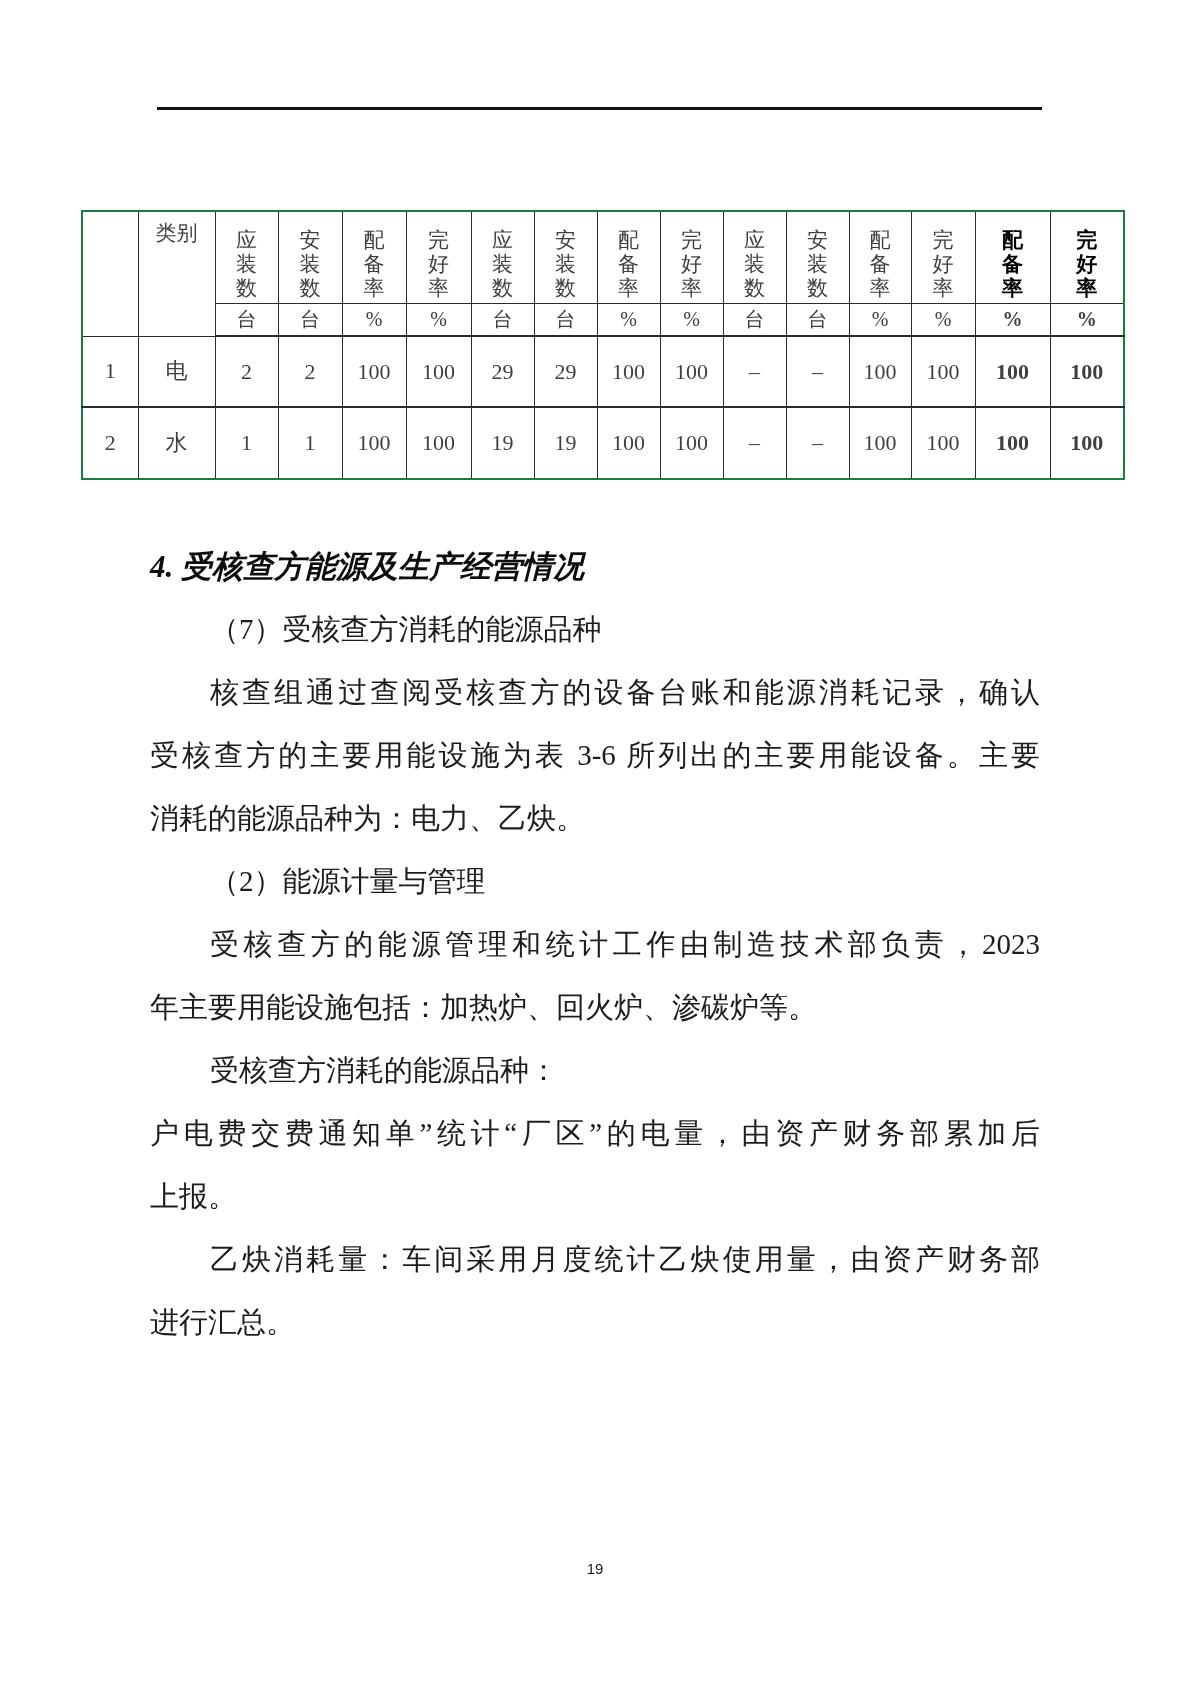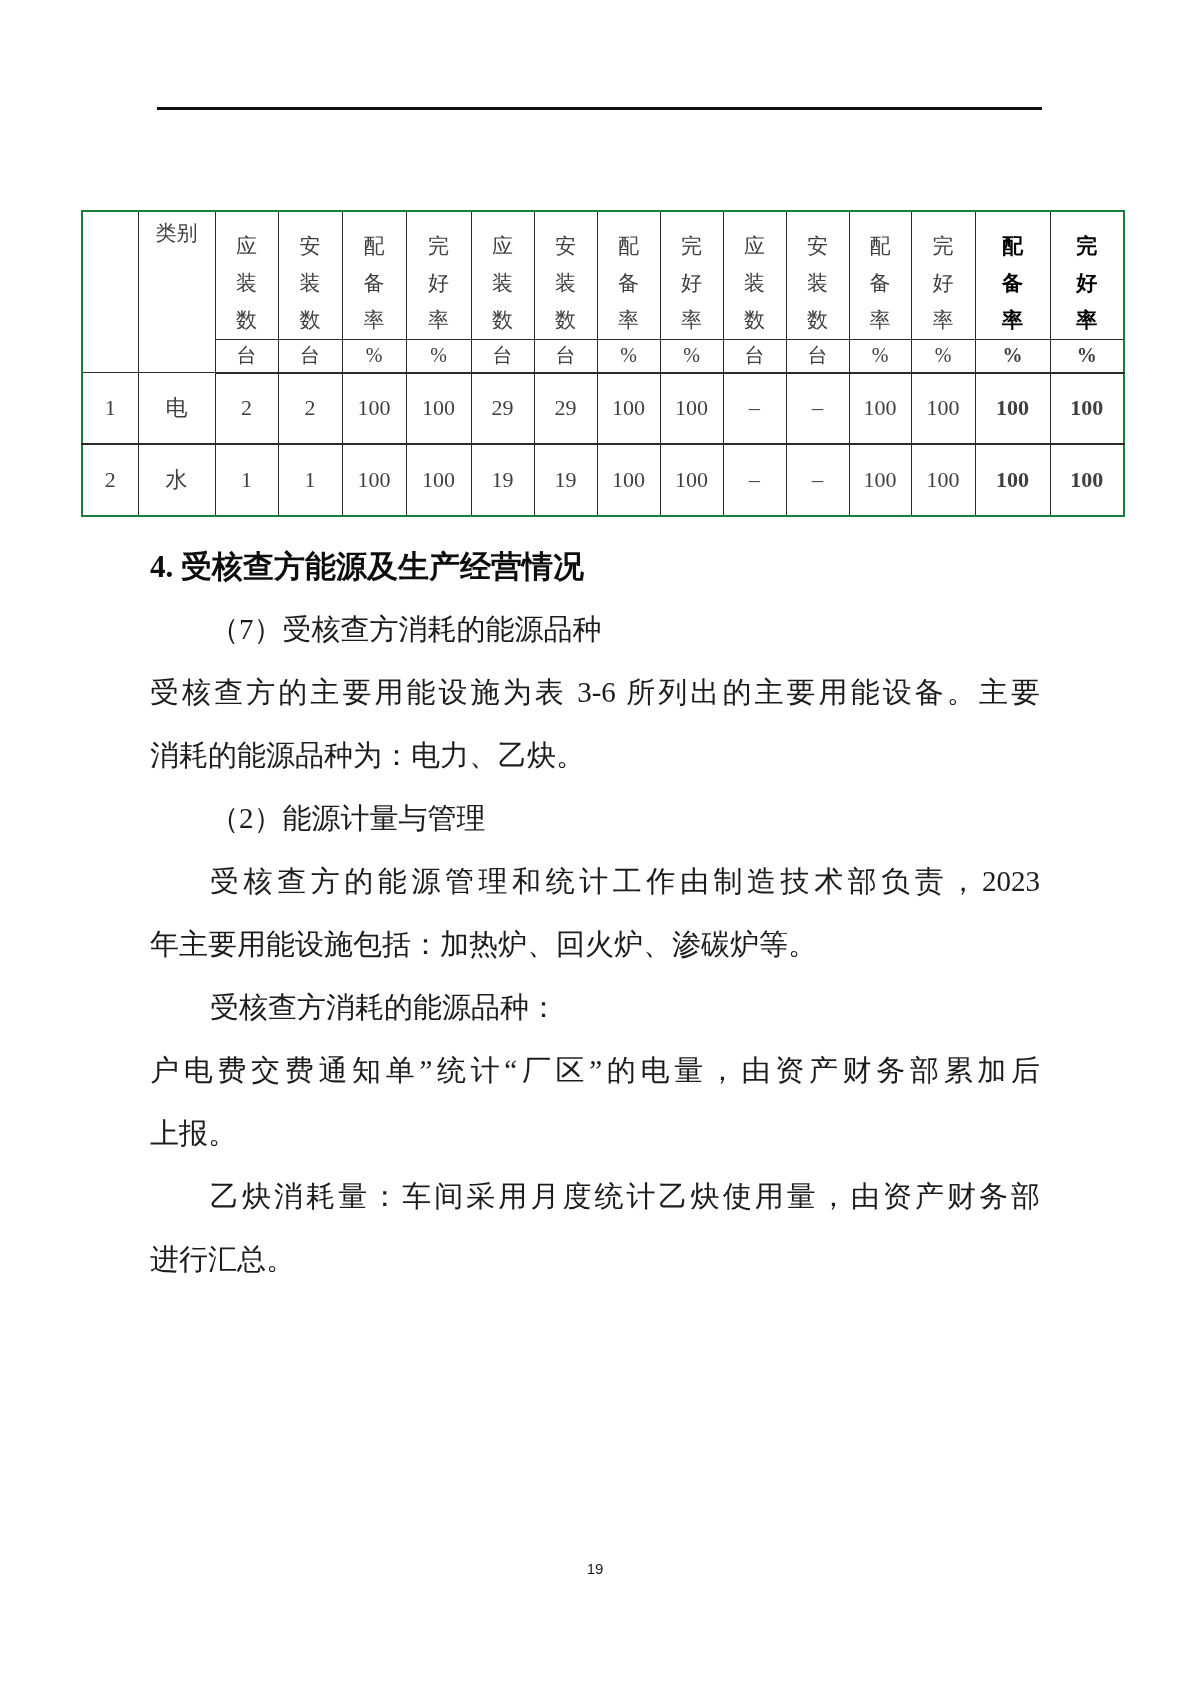--- a/index.html
+++ b/index.html
@@ -42,21 +42,21 @@
     overflow: hidden;
   }
   tr.h1 { height: 92px; }
   tr.h1 td { font-size: 21px; line-height: 27px; }
   tr.h2 { height: 33px; }
   tr.h2 td { font-size: 20px; border-bottom-width: 2px; }
   tr.r1 { height: 71px; }
   tr.r1 td { border-bottom-width: 2px; }
   tr.r2 { height: 72px; }
   .vtop { vertical-align: top !important; padding-top: 8px !important; }
-  .stack { display: inline-block; width: 1.08em; line-height: 37px; margin-top: 16px; }
+  .stack { display: inline-block; width: 1.08em; line-height: 24px; margin-top: 16px; }
   td.b, td.b .stack { font-weight: bold; color: #000000; }
 
   .content {
     position: absolute;
     left: 150px;
     top: 535px;
     width: 890px;
     font-size: 29px;
     color: #1c1c1c;
   }
@@ -64,20 +64,21 @@
     height: 63px;
     line-height: 63px;
     white-space: normal;
   }
   .line.ind { padding-left: 60px; }
   .line.fill { text-align: justify; text-align-last: justify; }
   .line.heading {
     font-weight: bold;
     font-size: 31px;
     color: #0d0d0d;
+    font-style: italic;
   }
 
   .page-footer {
     position: absolute;
     left: 0;
     top: 1560px;
     width: 100%;
     text-align: center;
     font-family: "Liberation Sans", "DejaVu Sans", sans-serif;
     font-size: 15px;
@@ -178,20 +179,21 @@
     <td>100</td>
     <td class="b">100</td>
     <td class="b">100</td>
   </tr>
 </tbody>
   </table>
 
 <div class="content">
   <div class="line heading">4. 受核查方能源及生产经营情况</div>
   <div class="line ind">（7）受核查方消耗的能源品种</div>
+  <div class="line ind fill">核查组通过查阅受核查方的设备台账和能源消耗记录，确认</div>
   <div class="line fill">受核查方的主要用能设施为表 3-6 所列出的主要用能设备。主要</div>
   <div class="line">消耗的能源品种为：电力、乙炔。</div>
   <div class="line ind">（2）能源计量与管理</div>
   <div class="line ind fill">受核查方的能源管理和统计工作由制造技术部负责，2023</div>
   <div class="line">年主要用能设施包括：加热炉、回火炉、渗碳炉等。</div>
   <div class="line ind">受核查方消耗的能源品种：</div>
   <div class="line fill">户电费交费通知单”统计“厂区”的电量，由资产财务部累加后</div>
   <div class="line">上报。</div>
   <div class="line ind fill">乙炔消耗量：车间采用月度统计乙炔使用量，由资产财务部</div>
   <div class="line">进行汇总。</div>

